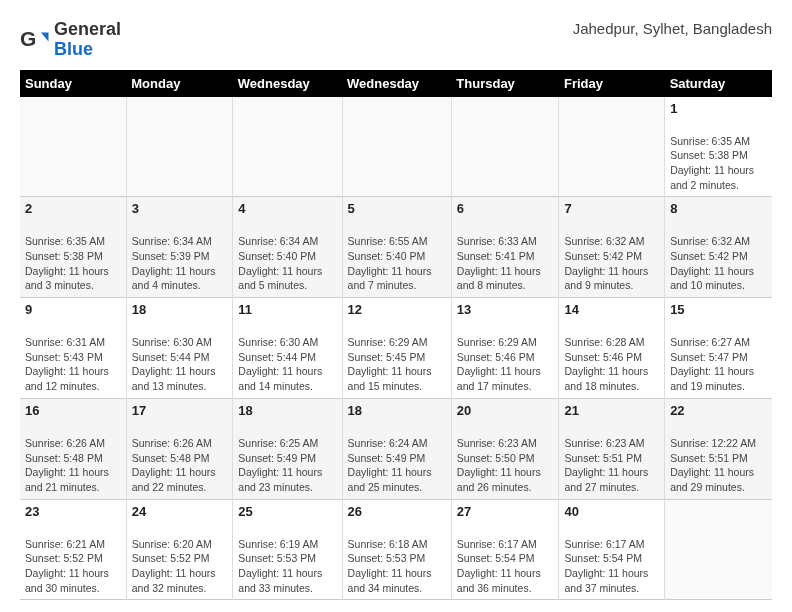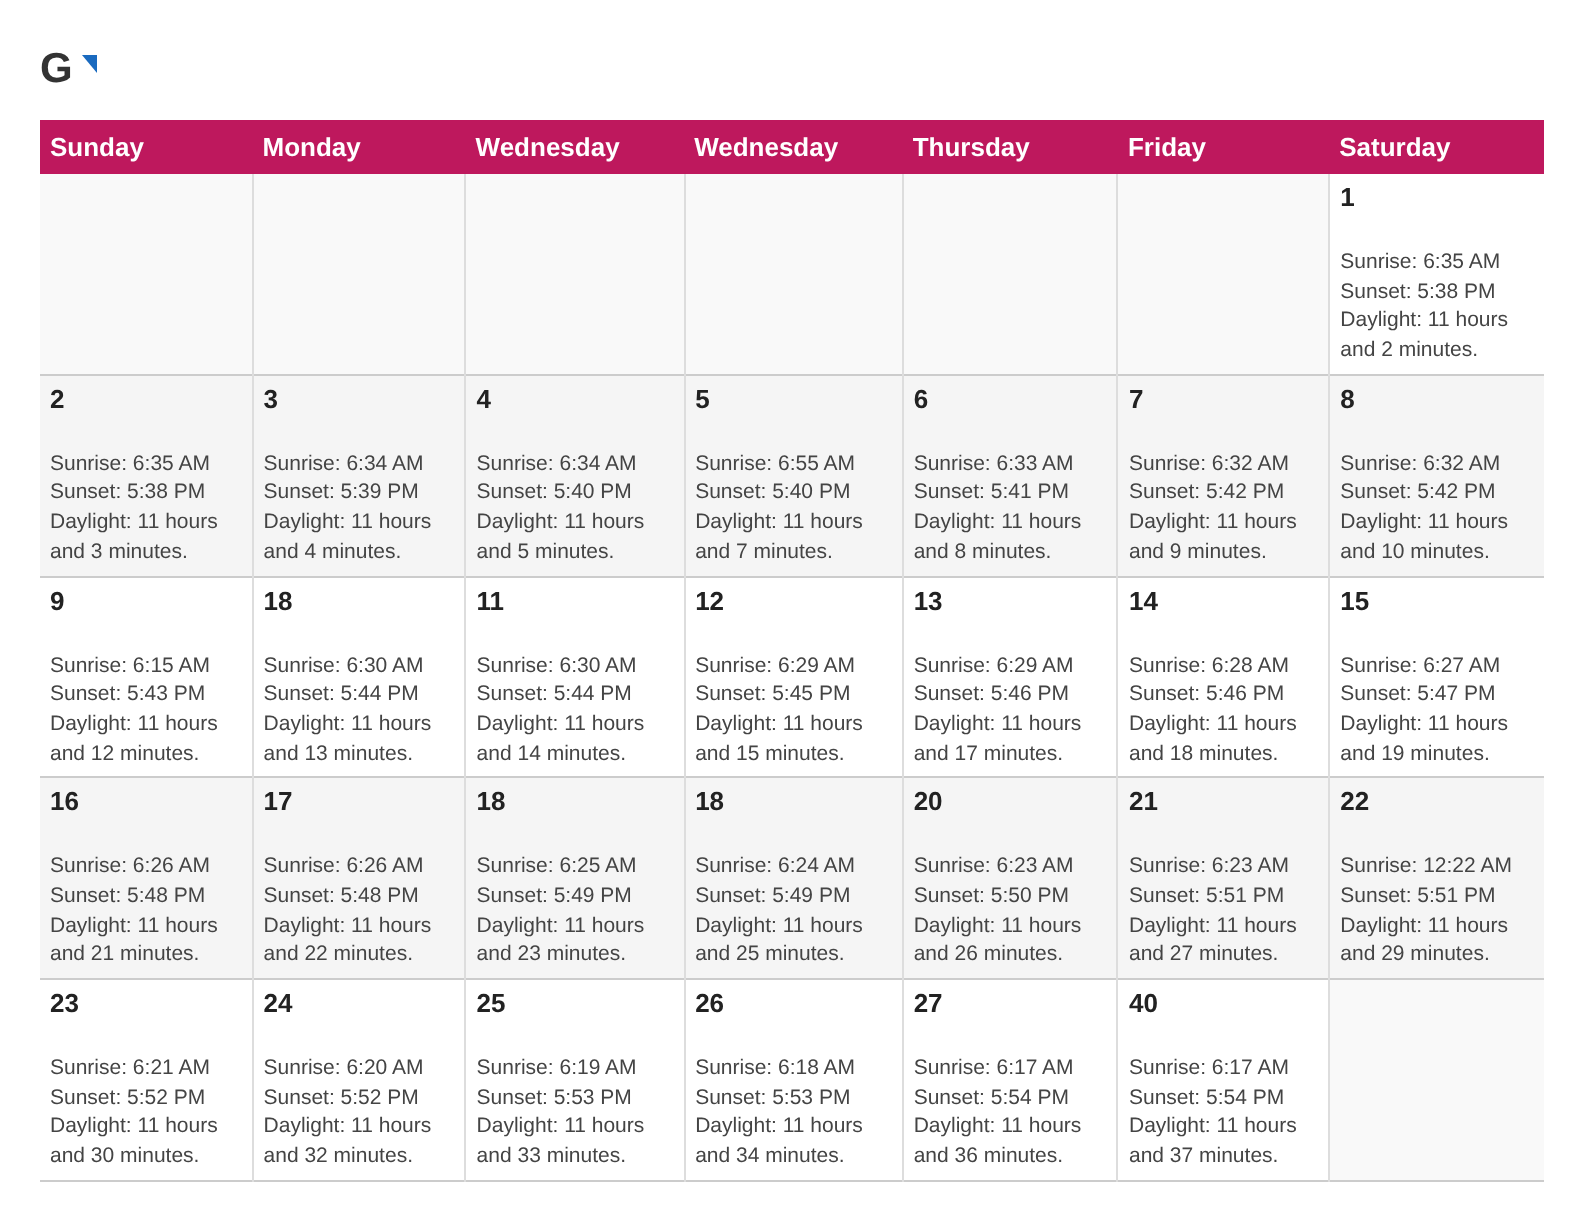--- a/index.html
+++ b/index.html
@@ -51,21 +51,21 @@
     .cal-subtitle {
       font-size: 15px;
       color: #444;
     }
     table {
       width: 100%;
       border-collapse: collapse;
       font-size: 11px;
     }
     thead tr {
-      background-color: #be185d;
+      background-color: #000000;
       color: #fff;
     }
     thead th {
       padding: 6px 5px;
       text-align: left;
       font-size: 13px;
       font-weight: bold;
     }
     tbody tr {
       border-bottom: 1px solid #ccc;
@@ -105,22 +105,27 @@
   </style>
 </head>
 <body>
 
 <div class="header-area">
   <div class="logo">
     <svg class="logo-icon" viewBox="0 0 40 40" xmlns="http://www.w3.org/2000/svg">
       <text y="28" font-size="28" font-family="Arial" font-weight="bold" fill="#333">G</text>
       <polygon points="28,10 38,10 38,22" fill="#1a6abf"></polygon>
     </svg>
+    <div class="logo-text">
+      <span class="logo-general">General</span>
+      <span class="logo-blue">Blue</span>
+    </div>
   </div>
   <div class="title-area">
+    <div class="cal-subtitle">Jahedpur, Sylhet, Bangladesh</div>
   </div>
 </div>
 
 <table>
   <thead>
     <tr>
     <th>Sunday</th>
         <th>Monday</th>
         <th>Wednesday</th>
         <th>Wednesday</th>
@@ -184,21 +189,21 @@
         <td>
           <span class="day-num">8</span>
           <div class="day-info">Sunrise: 6:32 AM
 Sunset: 5:42 PM
 Daylight: 11 hours and 10 minutes.</div>
         </td>
       </tr>
       <tr>
         <td>
           <span class="day-num">9</span>
-          <div class="day-info">Sunrise: 6:15 AM
+          <div class="day-info">Sunrise: 6:31 AM
 Sunset: 5:43 PM
 Daylight: 11 hours and 12 minutes.</div>
         </td>
         <td>
           <span class="day-num">18</span>
           <div class="day-info">Sunrise: 6:30 AM
 Sunset: 5:44 PM
 Daylight: 11 hours and 13 minutes.</div>
         </td>
         <td>

